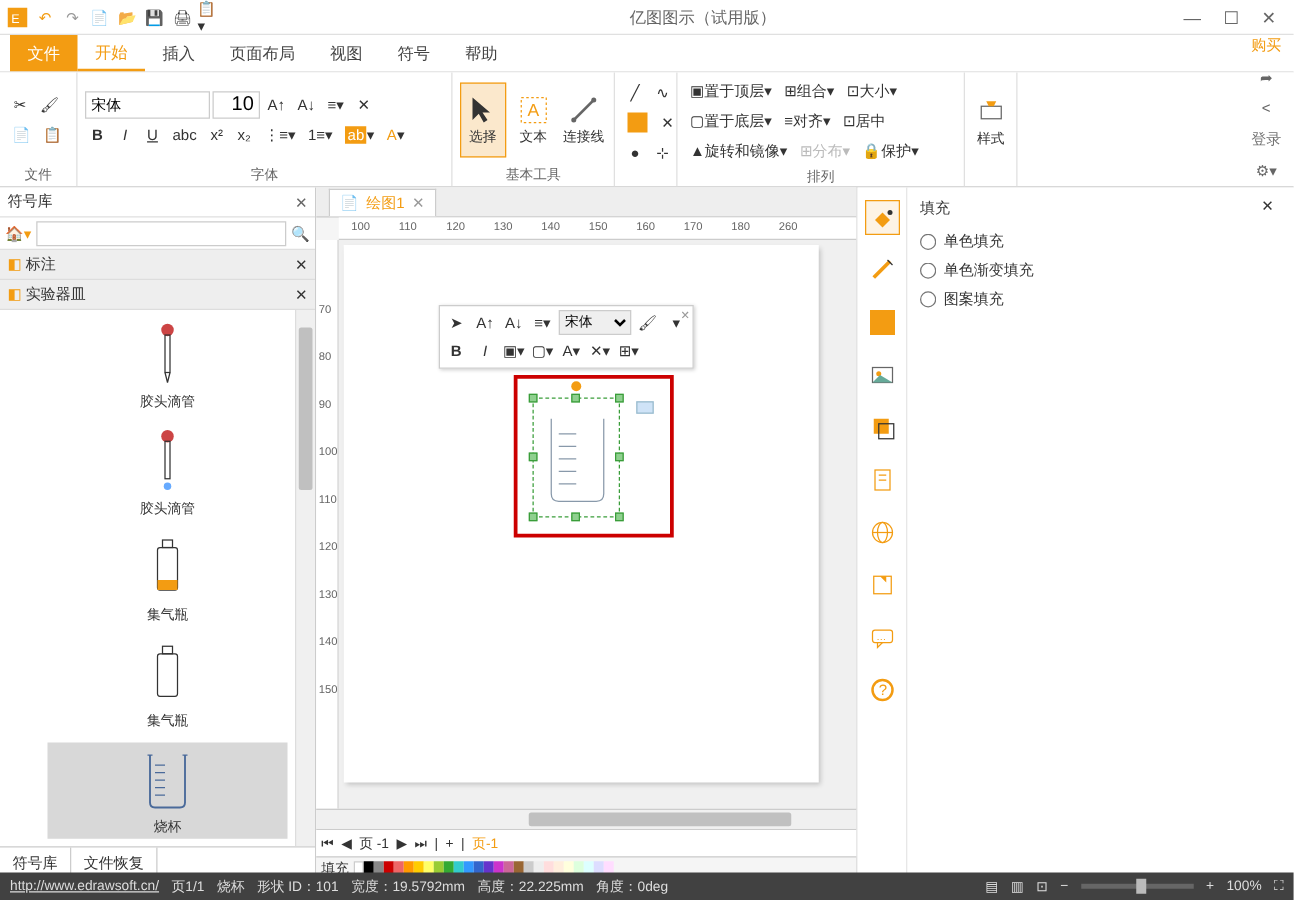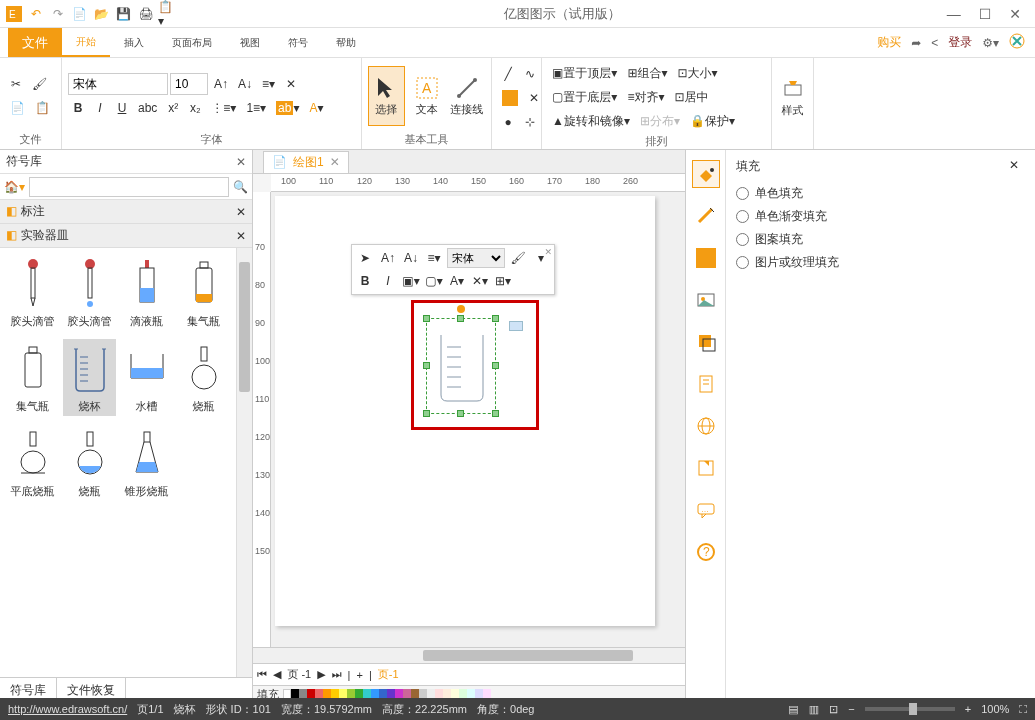--- a/index.html
+++ b/index.html
@@ -9,54 +9,54 @@
 .titlebar { height: 28px; background: #fff; display: flex; align-items: center; padding: 0 4px; border-bottom: 1px solid #e0e0e0; }
 .titlebar .qat { display: flex; gap: 2px; align-items: center; }
 .titlebar .qat .ico { width: 20px; height: 20px; display: flex; align-items: center; justify-content: center; cursor: pointer; }
 .titlebar .title { flex: 1; text-align: center; color: #666; font-size: 13px; }
 .titlebar .winctrl { display: flex; gap: 18px; padding-right: 10px; }
 .titlebar .winctrl span { cursor: pointer; color: #666; font-size: 14px; }
 
 
 .menubar { height: 30px; background: #fff; display: flex; align-items: stretch; padding-left: 8px; border-bottom: 1px solid #e0e0e0; }
 .menubar .file-tab { background: #f39c12; color: #fff; padding: 0 14px; display: flex; align-items: center; font-size: 13px; cursor: pointer; }
-.menubar .tab { padding: 0 14px; display: flex; align-items: center; font-size: 10px; color: #444; cursor: pointer; }
+.menubar .tab { padding: 0 14px; display: flex; align-items: center; font-size: 13px; color: #444; cursor: pointer; }
 .menubar .tab.active { color: #f39c12; border-bottom: 2px solid #f39c12; }
 .menubar .spacer { flex: 1; }
-.menubar .right { display: flex; align-items: center; gap: 10px; padding-right: 10px; }
+.menubar .right { display: flex; align-items: center; gap: 10px; padding-right: 10px; flex-direction: column; }
 .menubar .right span { cursor: pointer; color: #666; }
 .buy { color: #f39c12 !important; }
 
 
 .ribbon { height: 92px; background: #fff; display: flex; border-bottom: 1px solid #ccc; }
 .ribbon .group { border-right: 1px solid #e0e0e0; padding: 4px 6px 2px; display: flex; flex-direction: column; }
 .ribbon .group .body { flex: 1; display: flex; align-items: center; gap: 4px; }
 .ribbon .group .label { text-align: center; font-size: 11px; color: #666; padding-top: 2px; position: relative; }
 .ribbon .btn { padding: 2px 4px; cursor: pointer; display: flex; align-items: center; justify-content: center; min-width: 20px; height: 22px; }
 .ribbon .vstack { display: flex; flex-direction: column; gap: 2px; }
 .ribbon .hstack { display: flex; gap: 2px; align-items: center; }
 .fontbox { width: 100px; height: 22px; border: 1px solid #ccc; padding: 0 4px; font-size: 12px; }
-.sizebox { width: 38px; height: 22px; border: 1px solid #ccc; padding: 0 4px; font-size: 12px; }
+.sizebox { width: 38px; height: 22px; border: 1px solid #ccc; padding: 0 4px; font-size: 16px; text-align: right; }
 .bigbtn { display: flex; flex-direction: column; align-items: center; justify-content: center; width: 42px; height: 60px; cursor: pointer; font-size: 11px; gap: 2px; }
 .bigbtn.sel { background: #fbe8cc; border: 1px solid #f39c12; }
 .sq { width: 16px; height: 16px; display: inline-block; }
 .sq.orange { background: #f39c12; }
 
 
 .main { display: flex; height: 553px; }
 
 
 .leftpanel { width: 253px; background: #fff; border-right: 1px solid #ccc; display: flex; flex-direction: column; }
 .leftpanel .header { height: 24px; display: flex; align-items: center; padding: 0 6px; border-bottom: 1px solid #e0e0e0; font-size: 12px; }
 .leftpanel .header .close { cursor: pointer; color: #666; }
 .leftpanel .searchrow { height: 26px; display: flex; align-items: center; padding: 2px 4px; gap: 4px; border-bottom: 1px solid #e0e0e0; }
 .leftpanel .searchrow input { flex: 1; height: 20px; border: 1px solid #ccc; padding: 0 4px; }
 .leftpanel .cat { height: 24px; background: #eee; border-bottom: 1px solid #ddd; display: flex; align-items: center; padding: 0 6px; justify-content: space-between; cursor: pointer; }
 .leftpanel .shapes { flex: 1; overflow: hidden; position: relative; display: flex; }
-.shapegrid { flex: 1; padding: 6px; display: grid; grid-template-columns: repeat(4, 1fr); gap: 8px 4px; overflow-y: auto; align-content: start; }
+.shapegrid { flex: 1; padding: 6px; display: grid; grid-template-columns: repeat(1, 1fr); gap: 8px 4px; overflow-y: auto; align-content: start; margin-left: 32px; }
 .shapecell { display: flex; flex-direction: column; align-items: center; gap: 4px; cursor: pointer; padding: 2px; font-size: 11px; }
 .shapecell.sel { background: #d8d8d8; }
 .shapecell .sicon { width: 48px; height: 54px; display: flex; align-items: center; justify-content: center; }
 .leftpanel .tabs { height: 26px; display: flex; border-top: 1px solid #ccc; }
 .leftpanel .tabs .t { padding: 4px 10px; border-right: 1px solid #ccc; cursor: pointer; font-size: 12px; }
 .scrollbar-v { width: 16px; background: #f0f0f0; border-left: 1px solid #ddd; position: relative; }
 .scrollbar-v .thumb { position: absolute; left: 2px; right: 2px; top: 14px; height: 130px; background: #c0c0c0; border-radius: 2px; }
 
 
 .canvasarea { flex: 1; display: flex; flex-direction: column; background: #f5f5f5; position: relative; }
@@ -141,21 +141,21 @@
   <div class="tab">插入</div>
   <div class="tab">页面布局</div>
   <div class="tab">视图</div>
   <div class="tab">符号</div>
   <div class="tab">帮助</div>
   <div class="spacer"></div>
   <div class="right">
     <span class="buy">购买</span>
     <span>➦</span>
     <span>&lt;</span>
-    <span style="color:#7f1d1d">登录</span>
+    <span style="color:#737373">登录</span>
     <span>⚙▾</span>
     <span><svg width="16" height="16">
           <circle cx="8" cy="8" r="7" fill="none" stroke="#f39c12"></circle>
           <path d="M4 4 L12 12 M12 4 L4 12" stroke="#3a9" stroke-width="2"></path>
         </svg></span>
   </div>
 </div>
 
 <div class="ribbon">
   <div class="group" style="width:62px">
@@ -323,30 +323,20 @@
           </div>
         <div class="shapecell">
             <div class="sicon">
               <svg width="30" height="50">
                 <ellipse cx="15" cy="6" rx="5" ry="5" fill="#c44"></ellipse>
                 <rect x="13" y="10" width="4" height="30" fill="none" stroke="#333"></rect>
                 <circle cx="15" cy="46" r="3" fill="#6af"></circle>
               </svg>
             </div>
             <span>胶头滴管</span>
-          </div>
-        <div class="shapecell">
-            <div class="sicon">
-              <svg width="30" height="50">
-                <rect x="13" y="2" width="4" height="8" fill="#c44"></rect>
-                <rect x="8" y="10" width="14" height="34" fill="none" stroke="#333"></rect>
-                <rect x="8" y="30" width="14" height="14" fill="#6af"></rect>
-              </svg>
-            </div>
-            <span>滴液瓶</span>
           </div>
         <div class="shapecell">
             <div class="sicon">
               <svg width="30" height="50">
                 <rect x="11" y="4" width="8" height="6" fill="none" stroke="#333"></rect>
                 <rect x="7" y="10" width="16" height="34" rx="2" fill="none" stroke="#333"></rect>
                 <rect x="7" y="36" width="16" height="8" fill="#f39c12"></rect>
               </svg>
             </div>
             <span>集气瓶</span>
@@ -634,24 +624,20 @@
           <span>单色填充</span>
         </label>
       <label>
           <input type="radio" name="fill" style=""> 
           <span>单色渐变填充</span>
         </label>
       <label>
           <input type="radio" name="fill" style=""> 
           <span>图案填充</span>
         </label>
-      <label>
-          <input type="radio" name="fill" style=""> 
-          <span>图片或纹理填充</span>
-        </label>
     </div>
   </div>
 </div>
 
 <div class="statusbar">
   <span class="link">http://www.edrawsoft.cn/</span>
   <span>页1/1</span>
   <span>烧杯</span>
   <span>形状 ID：101</span>
   <span>宽度：19.5792mm</span>

